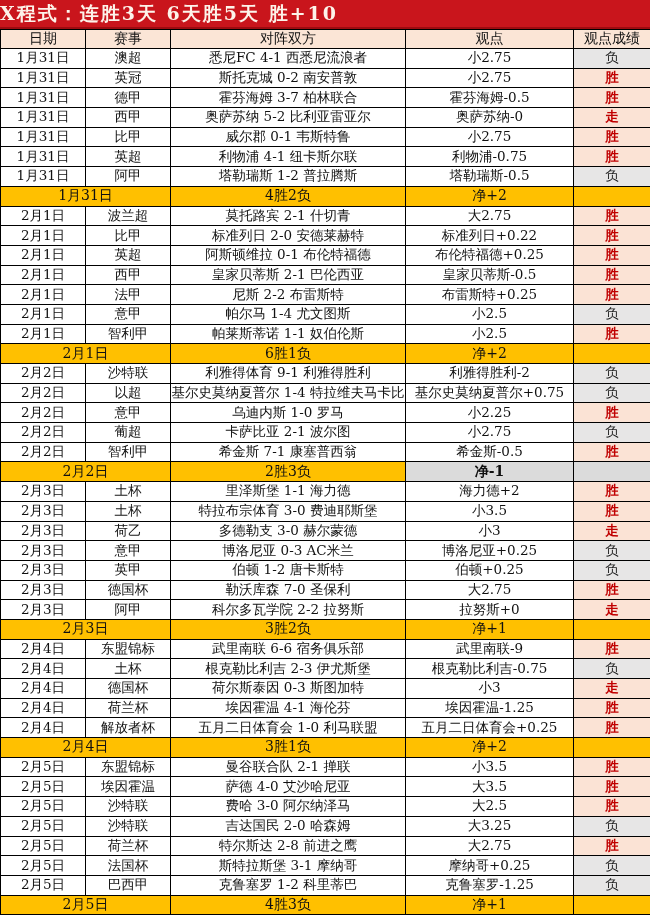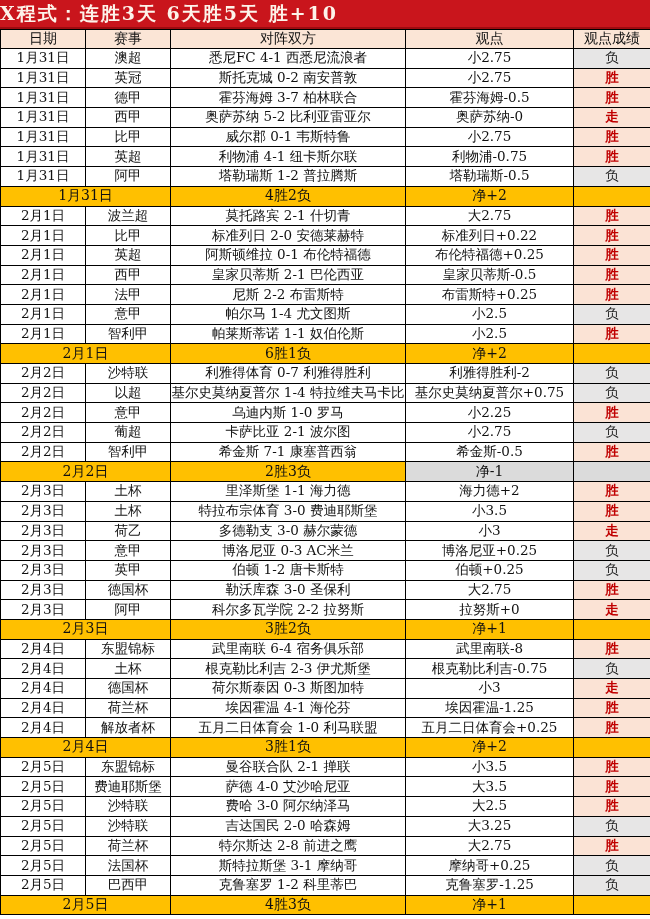--- a/index.html
+++ b/index.html
@@ -45,20 +45,21 @@
   td.lose{
     background:var(--lose-bg,#e7e6e6);
     color:#222;
   }
   tr.summary td{
     background:var(--summary-bg,#ffc000);
     font-size:14px;color:#111;
   }
   tr.summary td.neg{
     background:var(--summary-negative-bg,#dbdbdb);
+    font-weight:bold;
   }
 </style>
 </head>
 <body>
 
 <div class="sheet">
   <div class="title">X程式：连胜3天 6天胜5天 胜+10</div>
   <table>
     <colgroup>
       <col style="width:85px">
@@ -240,21 +241,21 @@
         <tr class="summary">
           <td colspan="2">2月1日</td>
           <td>6胜1负</td>
           <td>净+2</td>
           <td></td>
         </tr>
         <tr>
           <td>2月2日</td>
           <td>沙特联</td>
           <td>
-            <span class="clip">利雅得体育 0-7 利雅得胜利</span>
+            <span class="clip">利雅得体育 9-1 利雅得胜利</span>
           </td>
           <td>
             <span class="clip">利雅得胜利-2</span>
           </td>
           <td class="lose">负</td>
         </tr>
         <tr>
           <td>2月2日</td>
           <td>以超</td>
           <td>
@@ -356,21 +357,21 @@
           </td>
           <td>
             <span class="clip">伯顿+0.25</span>
           </td>
           <td class="lose">负</td>
         </tr>
         <tr>
           <td>2月3日</td>
           <td>德国杯</td>
           <td>
-            <span class="clip">勒沃库森 3-0 圣保利</span>
+            <span class="clip">勒沃库森 7-0 圣保利</span>
           </td>
           <td>
             <span class="clip">大2.75</span>
           </td>
           <td class="win">胜</td>
         </tr>
         <tr>
           <td>2月3日</td>
           <td>阿甲</td>
           <td>
@@ -384,24 +385,24 @@
         <tr class="summary">
           <td colspan="2">2月3日</td>
           <td>3胜2负</td>
           <td>净+1</td>
           <td></td>
         </tr>
         <tr>
           <td>2月4日</td>
           <td>东盟锦标</td>
           <td>
-            <span class="clip">武里南联 6-4 宿务俱乐部</span>
-          </td>
-          <td>
-            <span class="clip">武里南联-8</span>
+            <span class="clip">武里南联 6-6 宿务俱乐部</span>
+          </td>
+          <td>
+            <span class="clip">武里南联-9</span>
           </td>
           <td class="win">胜</td>
         </tr>
         <tr>
           <td>2月4日</td>
           <td>土杯</td>
           <td>
             <span class="clip">根克勒比利吉 2-3 伊尤斯堡</span>
           </td>
           <td>
@@ -454,21 +455,21 @@
           <td>
             <span class="clip">曼谷联合队 2-1 掸联</span>
           </td>
           <td>
             <span class="clip">小3.5</span>
           </td>
           <td class="win">胜</td>
         </tr>
         <tr>
           <td>2月5日</td>
-          <td>费迪耶斯堡</td>
+          <td>埃因霍温</td>
           <td>
             <span class="clip">萨德 4-0 艾沙哈尼亚</span>
           </td>
           <td>
             <span class="clip">大3.5</span>
           </td>
           <td class="win">胜</td>
         </tr>
         <tr>
           <td>2月5日</td>

